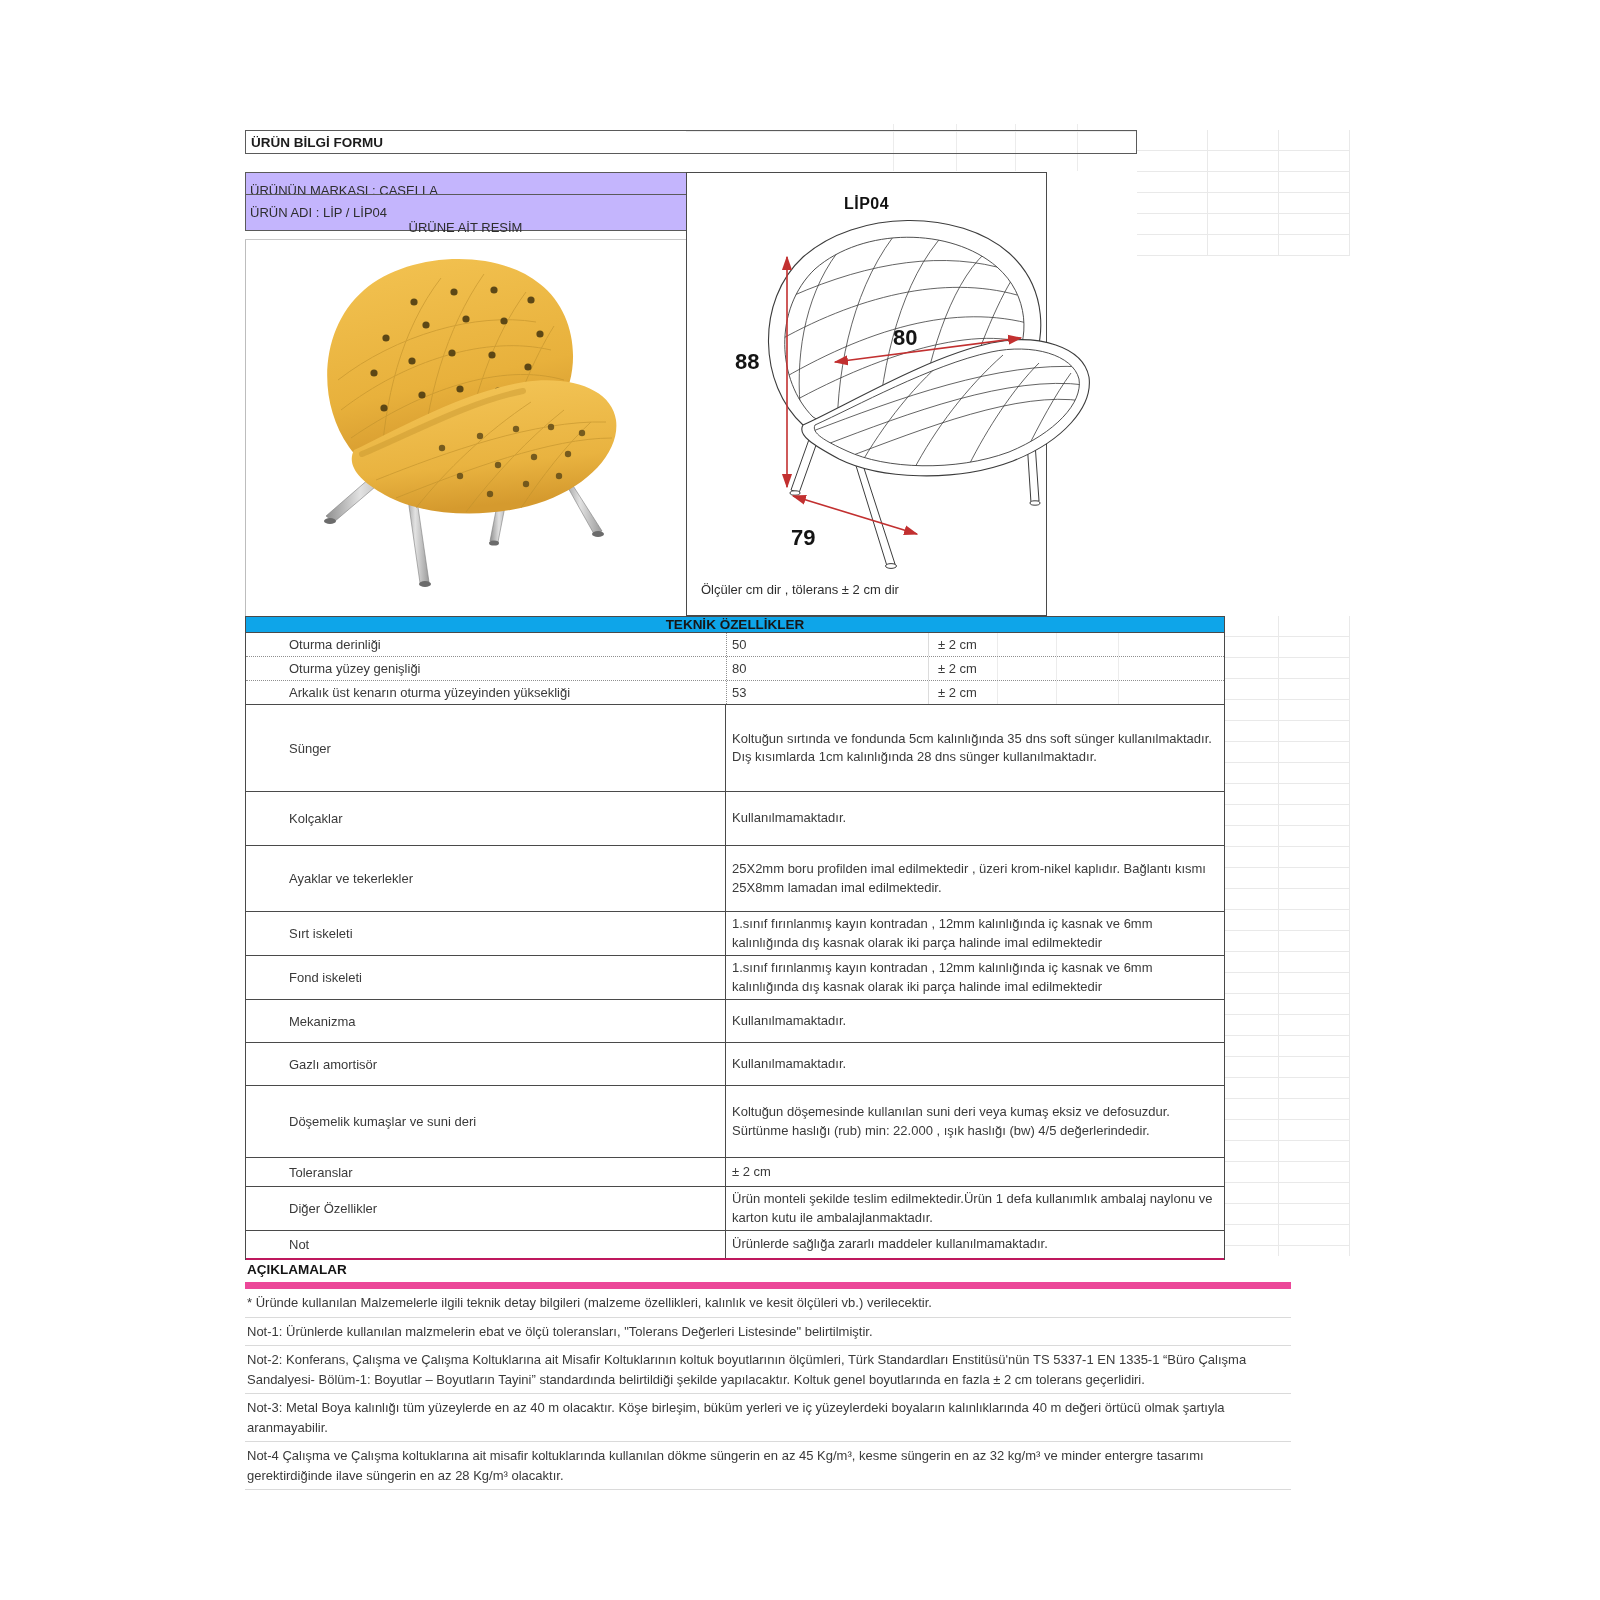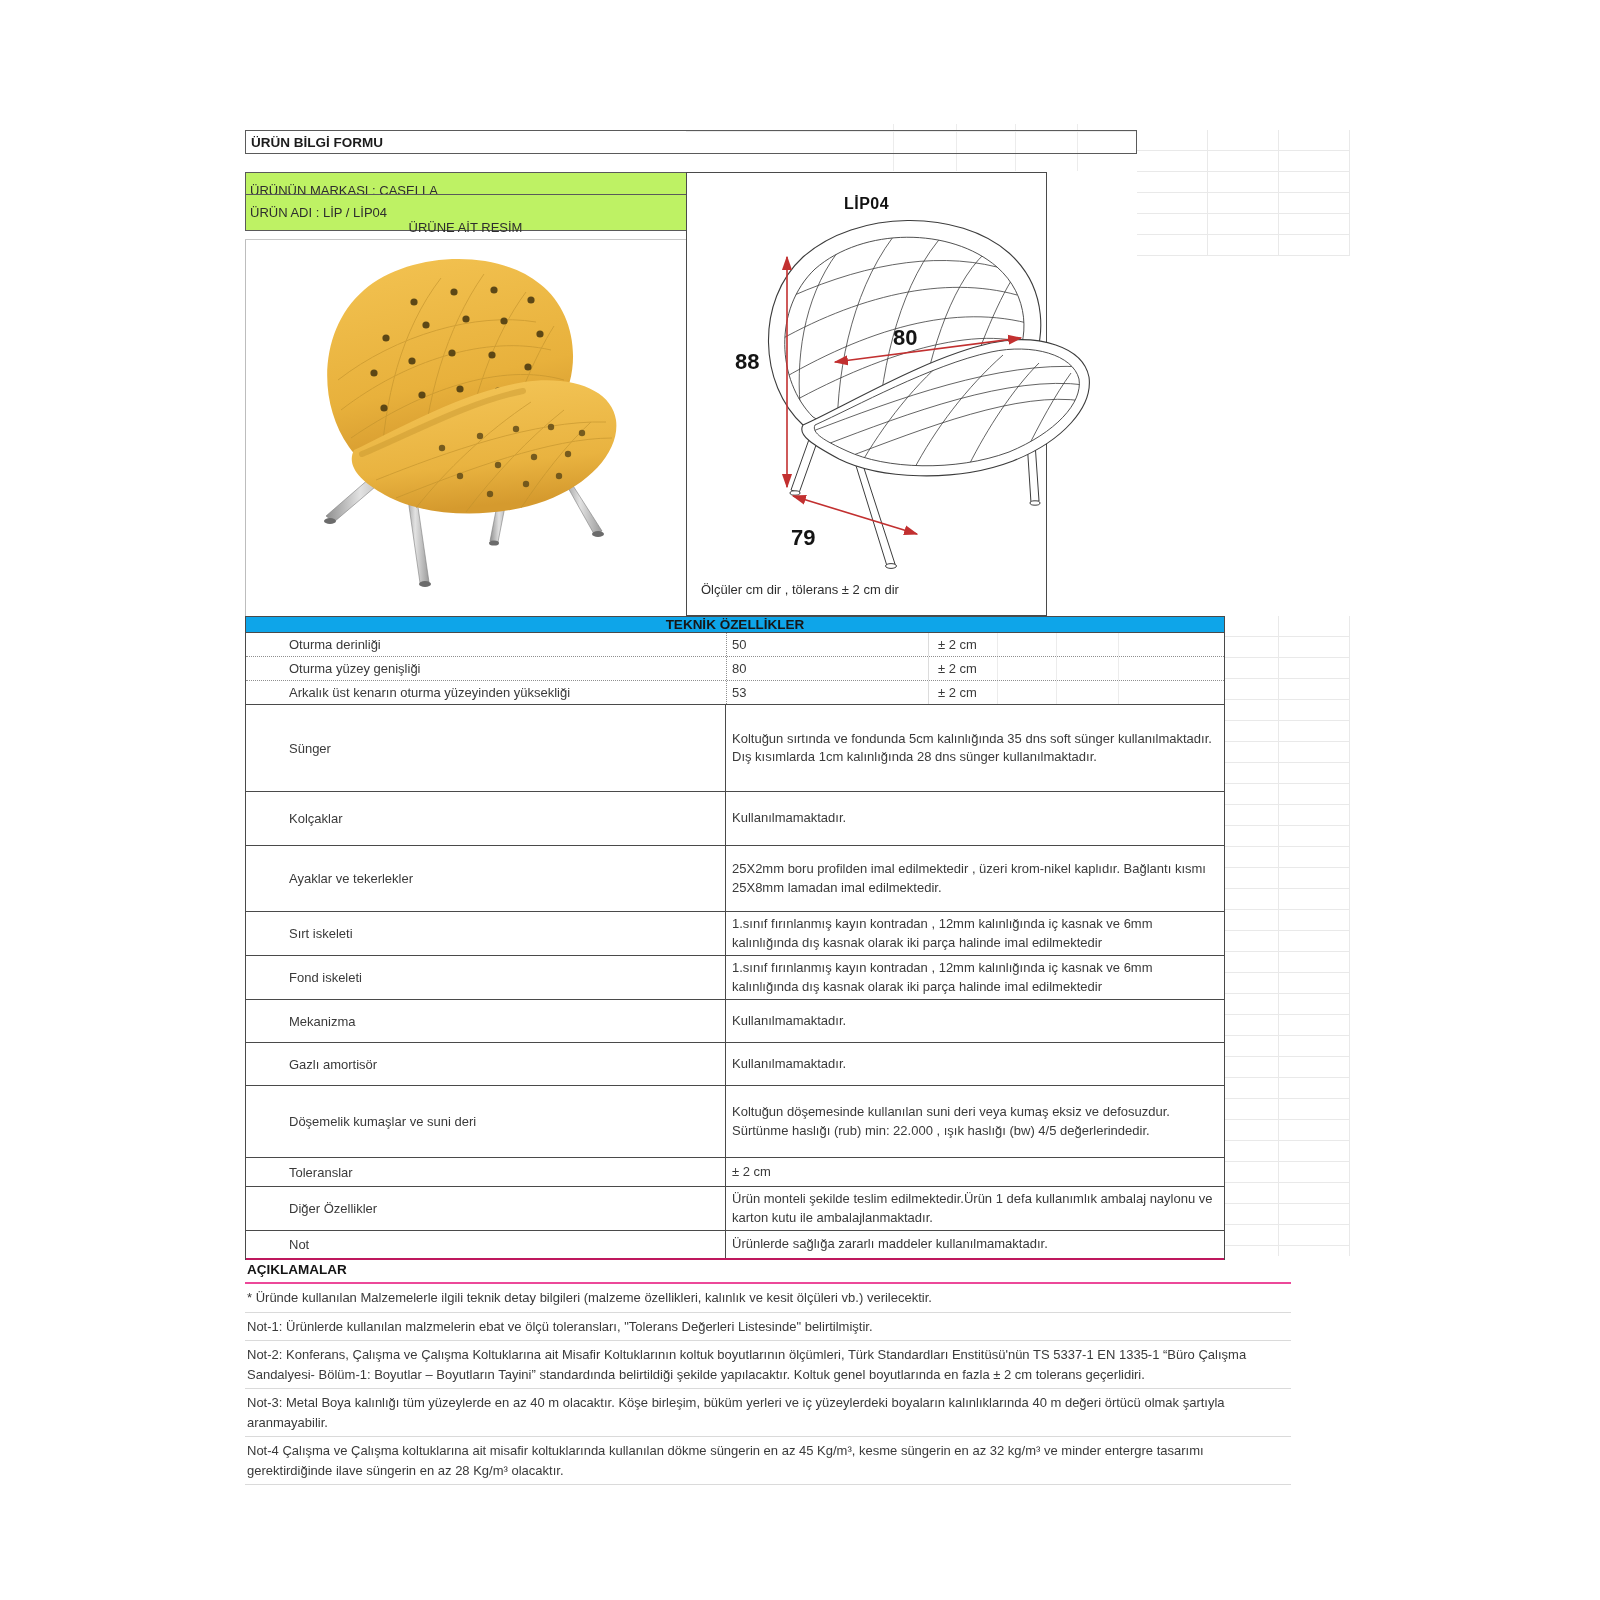--- a/index.html
+++ b/index.html
@@ -31,21 +31,21 @@
 
   
   .title-row{
     left:245px;top:130px;width:892px;height:24px;
     border:1px solid #5a5a5a;display:flex;align-items:center;
     font-weight:bold;font-size:13.5px;color:#1c1c1c;padding-left:5px;
   }
   .hdr-cell{
     left:245px;width:442px;height:37px;
     border:1px solid #5a5a5a;display:flex;align-items:center;
-    font-size:13px;color:#2e2e2e;padding-left:4px;background:#bef264;
+    font-size:13px;color:#2e2e2e;padding-left:4px;background:#c4b5fd;
   }
   .resim-row{
     left:245px;top:216px;width:442px;height:24px;
     border-right:1px dotted #8a8a8a;border-bottom:1px solid #c8c8c8;
     display:flex;align-items:center;justify-content:center;
     font-size:13px;color:#2e2e2e;
   }
   .photo-area{
     left:245px;top:240px;width:441px;height:376px;
     border-left:1px solid #bdbdbd;
@@ -105,21 +105,21 @@
   #main-rows .row:nth-child(7){min-height:43px}
   #main-rows .row:nth-child(8){min-height:72px}
   #main-rows .row:nth-child(9){min-height:29px}
   #main-rows .row:nth-child(10){min-height:43px}
   #main-rows .row:nth-child(11){min-height:29px;border-bottom:2px solid #be185d;}
 
   
   .notes{left:245px;top:1256px;width:1046px;}
   .notes-header{
     font-weight:bold;font-size:13.5px;color:#141414;
-    padding:6px 0 5px 2px;border-bottom:2px solid #ec4899;
+    padding:6px 0 5px 2px;border-bottom:7px solid #ec4899;
   }
   .note-item{
     font-size:13px;line-height:19.5px;color:#3a3a3a;
     padding:4px 0 4px 2px;border-bottom:1px solid #dadada;
   }
 </style>
 </head>
 <body>
 
 <div class="abs strip strip-right" style="top:130px;height:126px;"></div>

